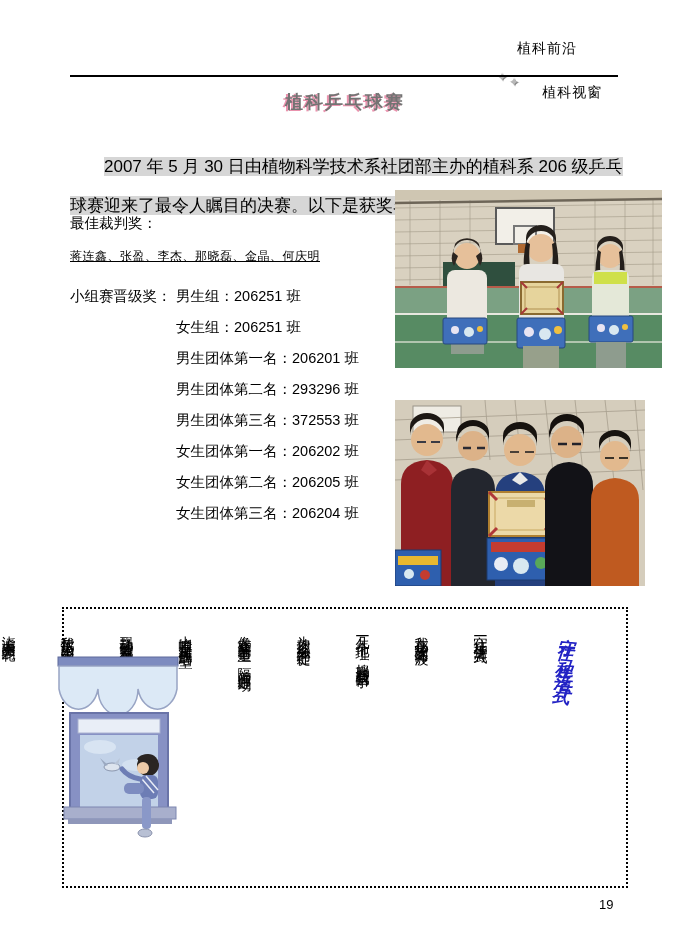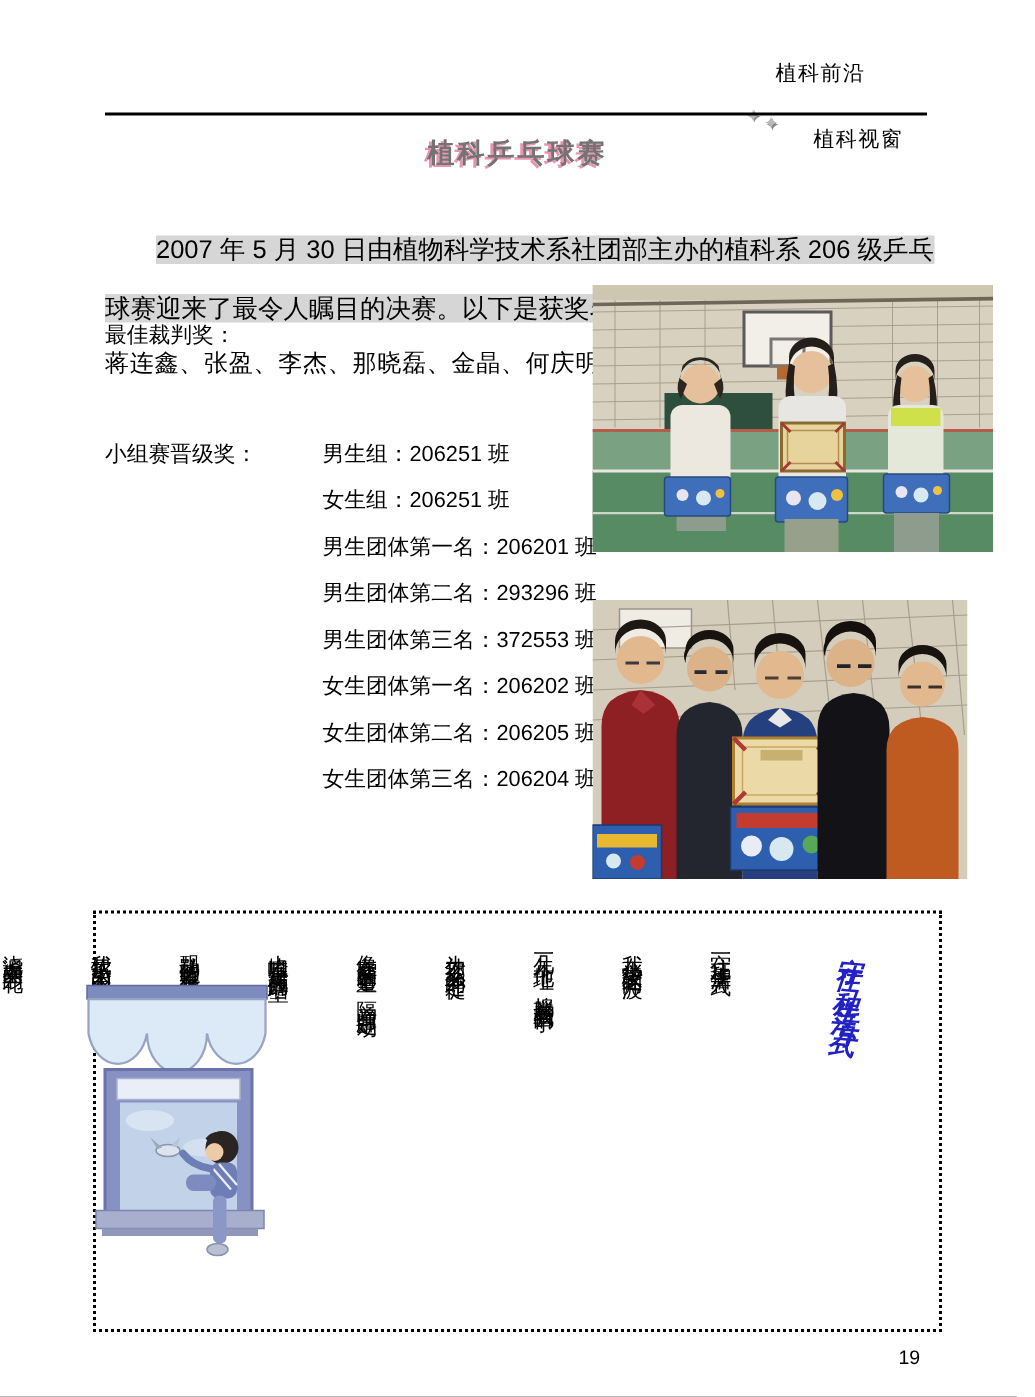--- a/index.html
+++ b/index.html
@@ -14,23 +14,23 @@
   .hdr2-label{margin-left:22px;margin-top:26px;}
   .hdr-rule{position:absolute;top:75px;left:70px;width:548px;border-top:2px solid #000;}
   
   .art-title{position:absolute;top:90px;left:0;width:690px;text-align:center;
              font-size:18px;font-weight:bold;letter-spacing:2px;color:#737373;
              text-shadow:-2px 1px 0 rgba(232,135,165,0.9);}
   .intro{position:absolute;top:147px;left:70px;width:553px;font-size:17px;line-height:39px;
          text-indent:2em;margin:0;}
   .hl{background:#d6d6d6;}
   .ref-label{position:absolute;top:214px;left:70px;font-size:14.5px;}
-  .ref-names{position:absolute;top:232px;left:70px;font-size:16px;letter-spacing:0.5px;}
+  .ref-names{position:absolute;top:248px;left:70px;font-size:12px;letter-spacing:0.5px;text-decoration:underline;}
   .awards{position:absolute;top:281px;left:70px;font-size:14.5px;}
-  .aw-row{display:flex;height:31px;align-items:flex-end;gap:39px;}
+  .aw-row{display:flex;height:31px;align-items:center;}
   .aw-label{width:106px;flex:0 0 106px;}
   
   .photo1{position:absolute;top:190px;left:395px;width:267px;height:178px;}
   .photo2{position:absolute;top:400px;left:395px;width:250px;height:186px;}
   
   .poem-box{position:absolute;top:607px;left:62px;width:562px;height:277px;
             border:2px dotted #000;}
   .poem{position:absolute;top:16px;right:8px;height:250px;writing-mode:vertical-rl;
         -webkit-writing-mode:vertical-rl;white-space:pre-wrap;}
   .poem p{margin:0;font-size:14px;line-height:23px;letter-spacing:2px;}

